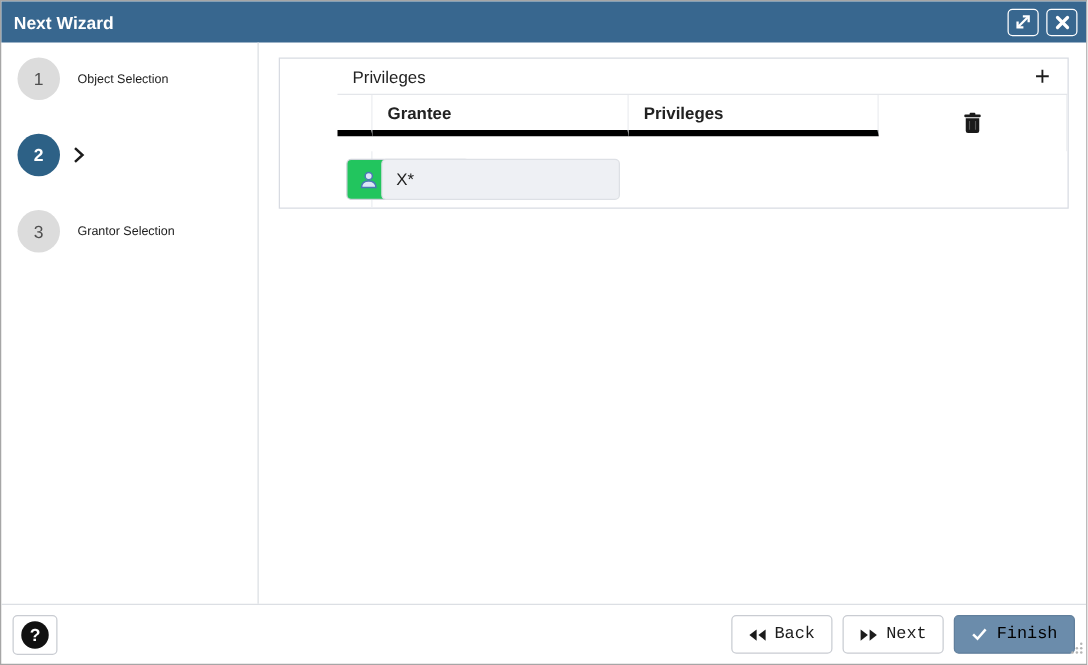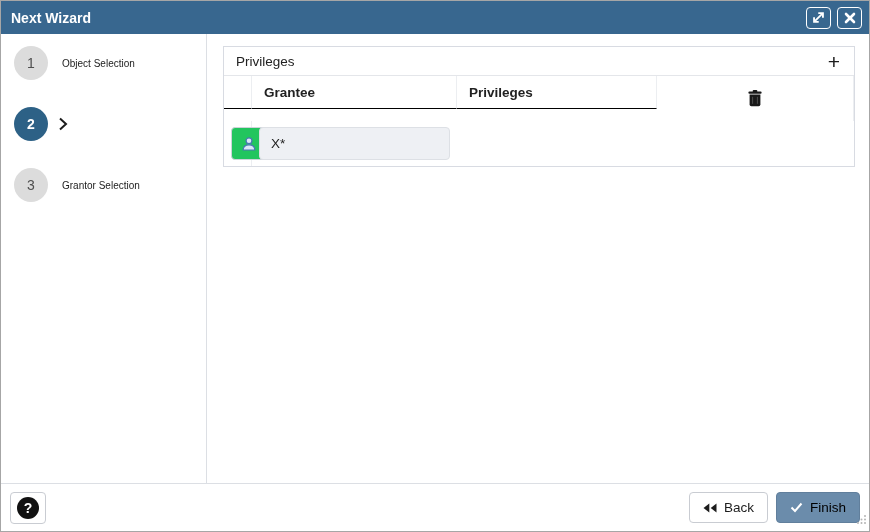--- a/index.html
+++ b/index.html
@@ -34,34 +34,34 @@
   }
   .step-label { margin-left:14px; font-size:10px; color:#1c1c1c; }
   .step.active .step-circle { background:#2d6186; color:#fff; font-weight:bold; }
   .step.active .step-label { font-weight:bold; }
   .step .chev { margin-left:10px; display:none; }
   .step.active .chev { display:inline-flex; }
 
   .main { flex:1; padding:12px 14px 0 16px; position:relative; }
 
   
-  .panel { border:1px solid #d8dbe2; background:#fff; }
+  .panel { border:1px solid #d8dbe2; background:#fff;padding-left:46px; }
   .panel-header {
     height:29px; display:flex; align-items:center; justify-content:space-between;
     padding:0 12px; border-bottom:1px solid #e4e6ea; font-size:13.5px;
   }
   .add-btn {
     border:none; background:transparent; font-size:21px; line-height:1; font-weight:400;
     color:#1c1c1c; cursor:pointer; padding:0 2px;
   }
 
   .grid { display:grid; grid-template-columns:28px 205px 200px 1fr; }
   .hcell {
     height:33px; display:flex; align-items:center; padding:0 12px;
-    font-size:13.5px; font-weight:bold; border-bottom:1px solid #000000;
+    font-size:13.5px; font-weight:bold; border-bottom:5px solid #000000;
     border-right:1px solid #eceef1;
   }
   .hcell:last-child { border-right:none; }
   .dcell {
     height:45px; display:flex; align-items:center; padding:0 7px;
     border-right:1px solid #eceef1;
   }
   .dcell:last-child { border-right:none; }
   .dcell.del { justify-content:center; padding:0; }
   .trash-btn { border:none; background:transparent; cursor:pointer; padding:2px; display:flex; }
@@ -89,21 +89,21 @@
   }
   .help-circle {
     width:22px; height:22px; border-radius:50%; background:#111; color:#fff;
     font-size:14px; font-weight:bold; display:flex; align-items:center; justify-content:center;
   }
   .footer .spacer { flex:1; }
   .f-btn {
     height:31px; margin-left:8px; padding:0 13px; background:#fff;
     border:1px solid #c9ccd2; border-radius:4px; font-size:13.5px; color:#1c1c1c;
     display:inline-flex; align-items:center; gap:7px; cursor:pointer;
-    font-family:Liberation Sans, sans-serif;
+    font-family:Liberation Mono, monospace;
   }
   .f-btn.primary { background:#6b8cab; border-color:#617f9c; color:#000000; }
 
   .resize-grip { position:absolute; right:2px; bottom:2px; cursor:nwse-resize; }
 </style>
 </head>
 <body>
 
 <div class="dialog">
 
@@ -221,20 +221,29 @@
     <button class="f-btn">
       <span style="display:inline-flex">
         <svg width="14" height="10" viewBox="0 0 14 10">
           <polygon points="6.3,0.5 6.3,9.5 0.5,5" fill="#1c1c1c"></polygon>
           <polygon points="13.5,0.5 13.5,9.5 7.7,5" fill="#1c1c1c"></polygon>
         </svg>
       </span>
       <span>Back</span>
     </button>
 
+    <button class="f-btn">
+      <span style="display:inline-flex">
+        <svg width="14" height="10" viewBox="0 0 14 10">
+          <polygon points="0.5,0.5 0.5,9.5 6.3,5" fill="#1c1c1c"></polygon>
+          <polygon points="7.7,0.5 7.7,9.5 13.5,5" fill="#1c1c1c"></polygon>
+        </svg>
+      </span>
+      <span>Next</span>
+    </button>
 
     <button class="f-btn primary">
       <span style="display:inline-flex">
         <svg width="13" height="11" viewBox="0 0 13 11">
           <polyline points="1.5,5.5 5,9 11.5,1.5" fill="none" stroke="#fff" stroke-width="2"></polyline>
         </svg>
       </span>
       <span>Finish</span>
     </button>
   </div>

